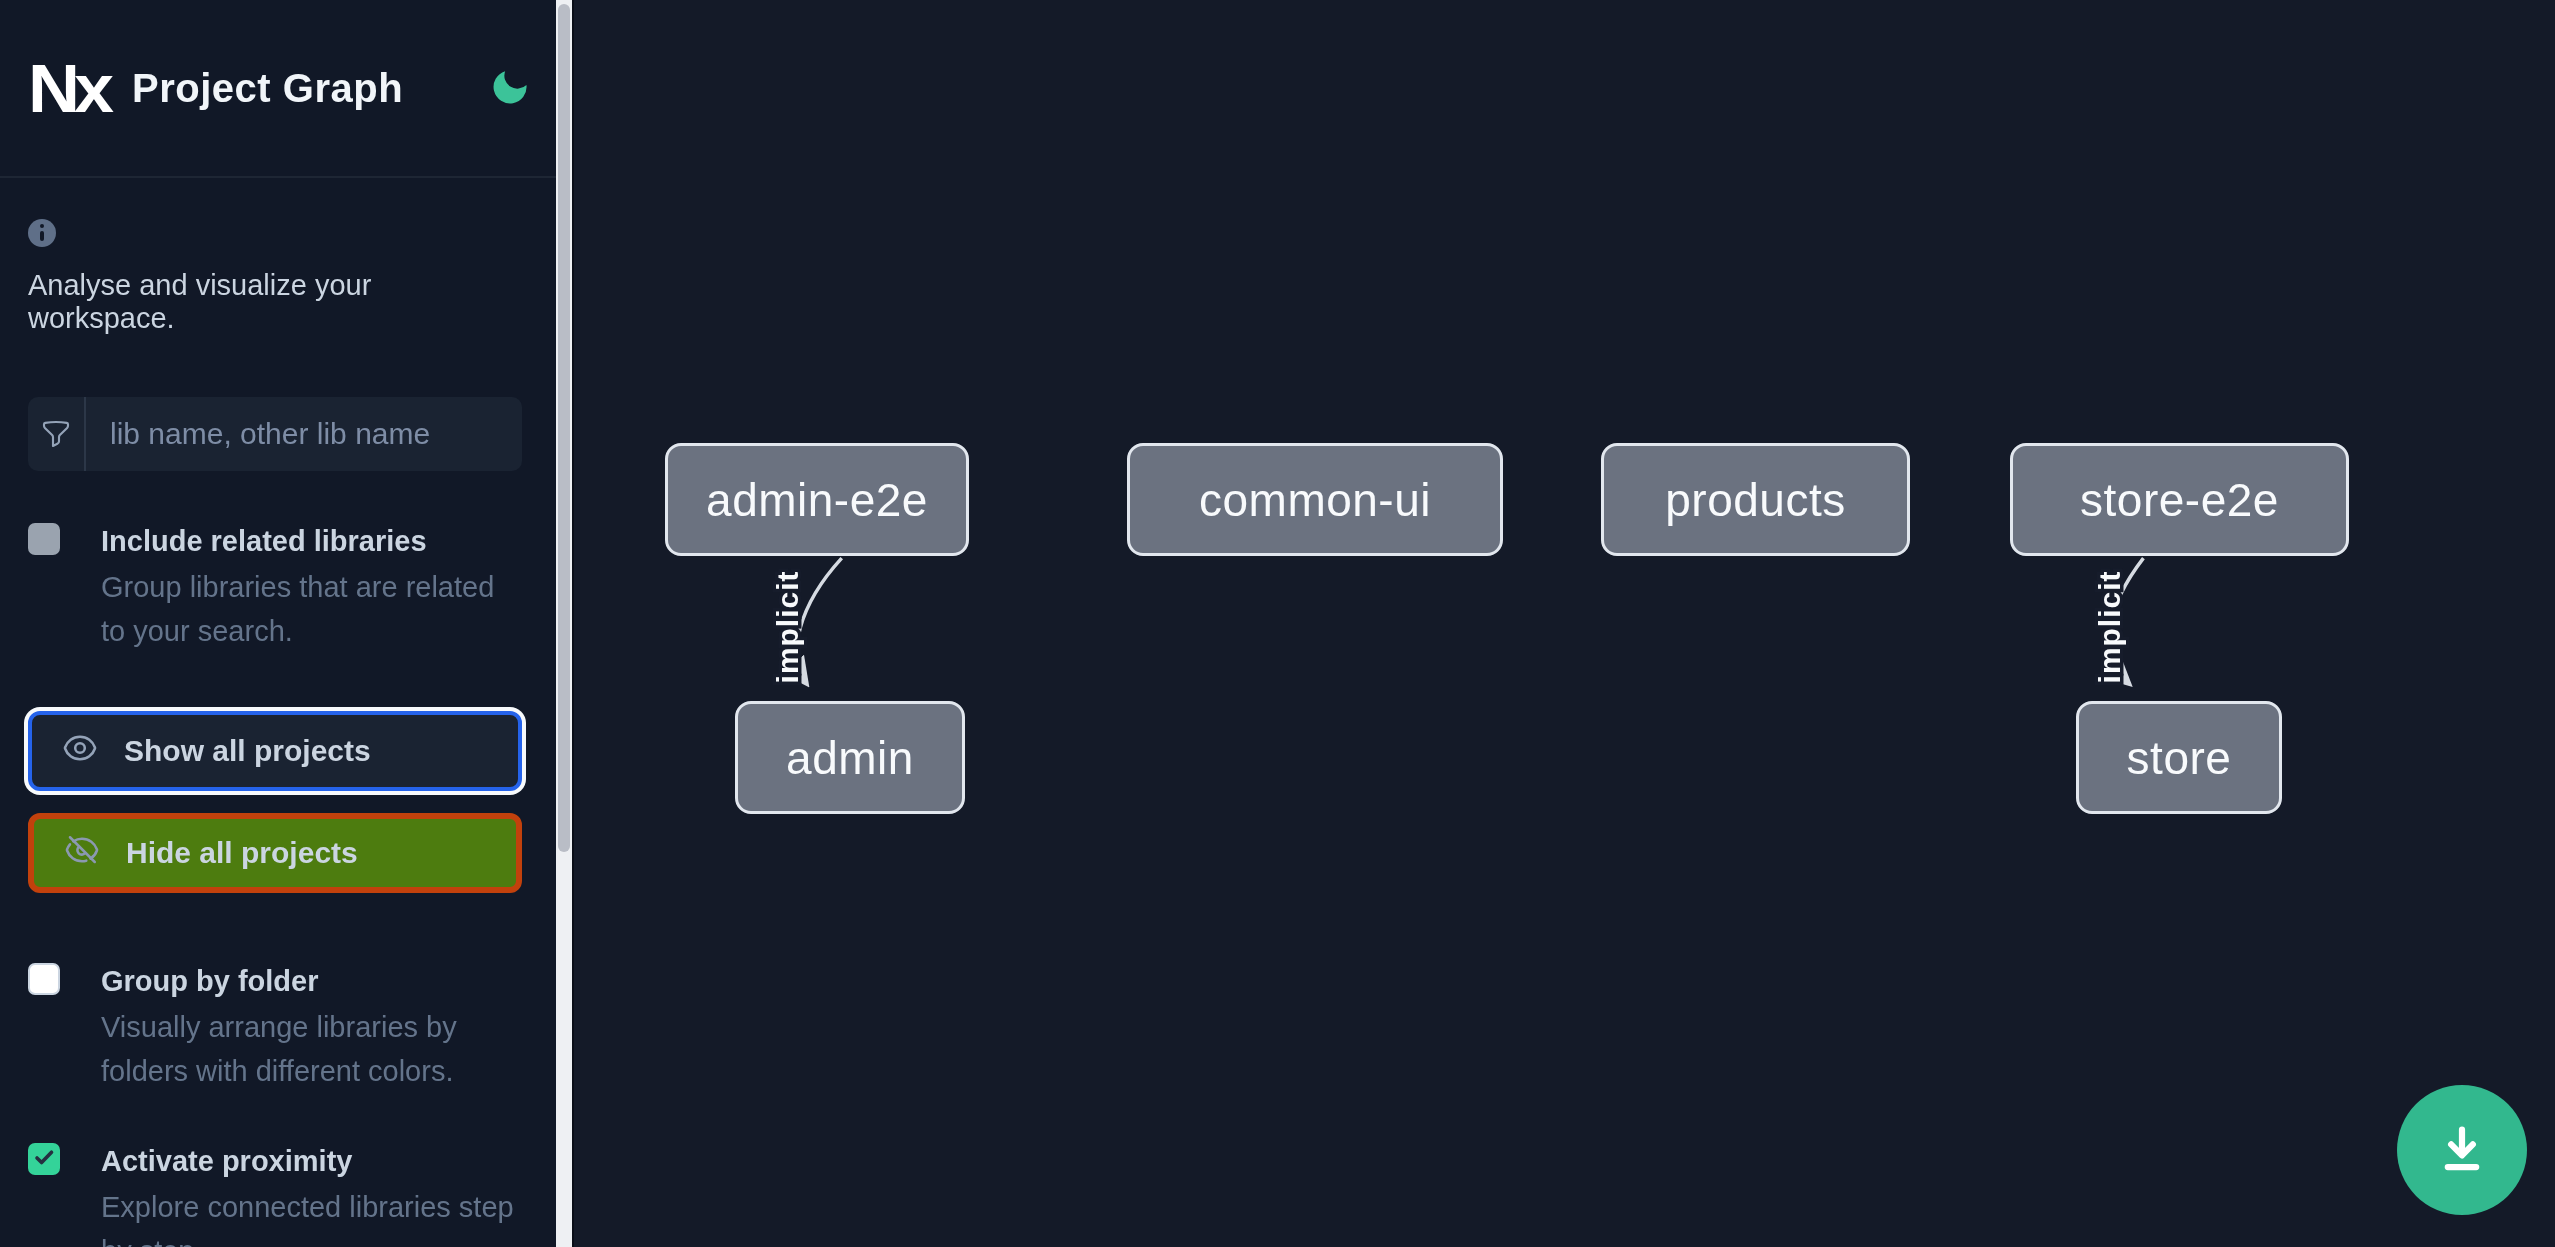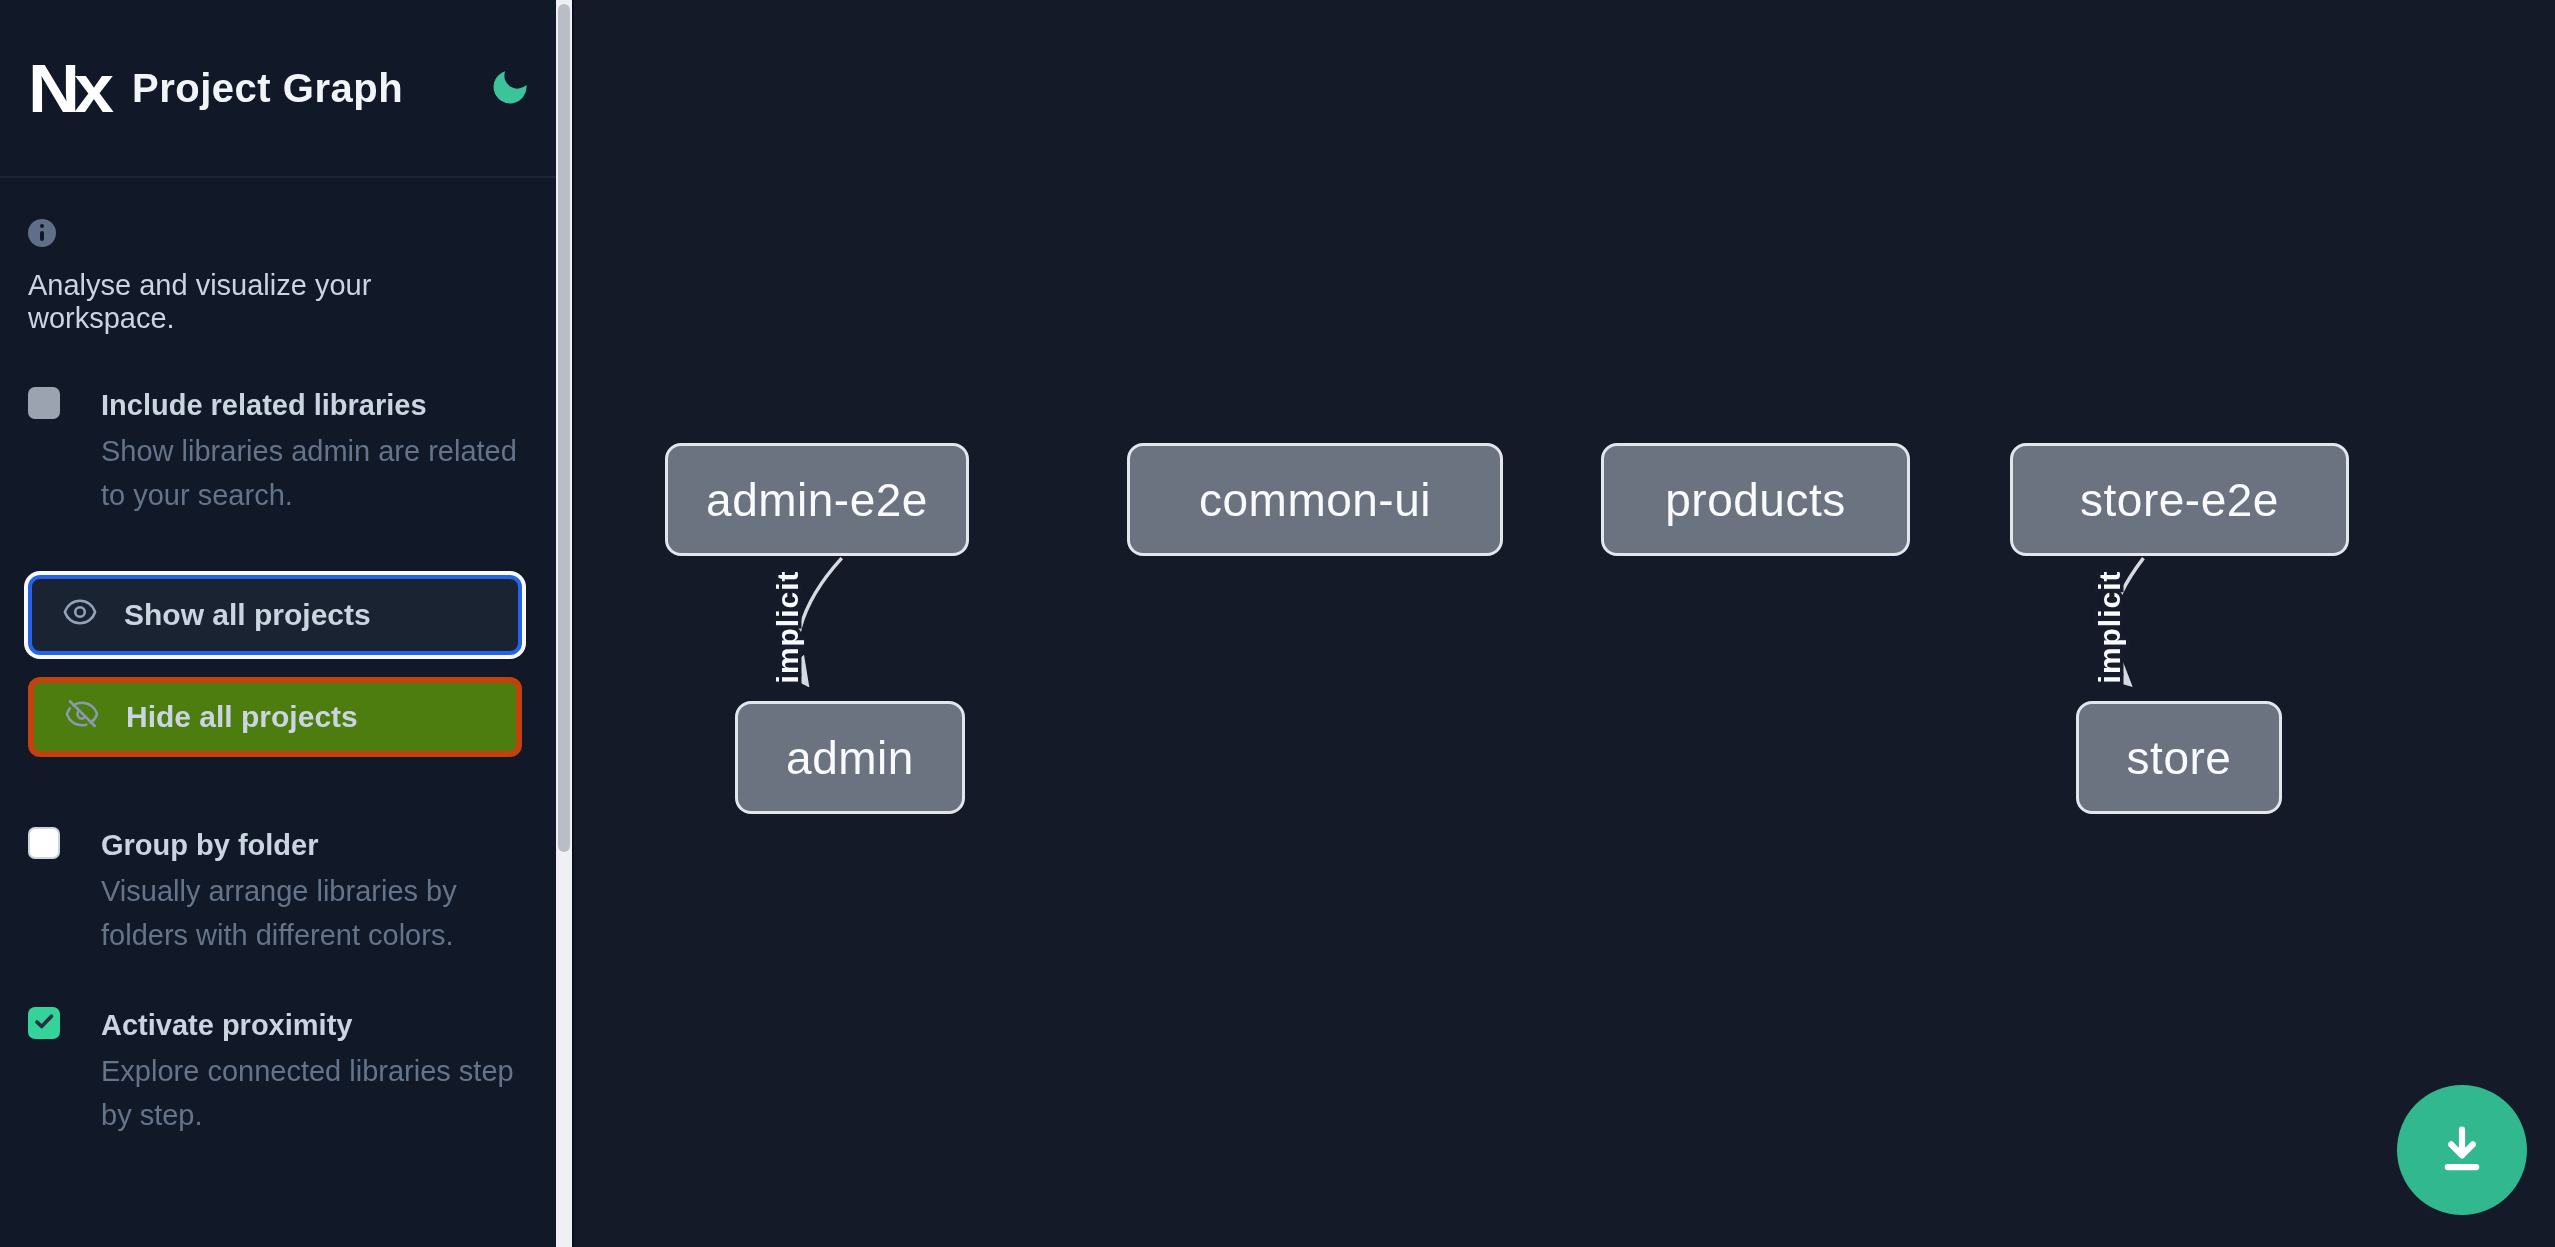--- a/index.html
+++ b/index.html
@@ -123,26 +123,34 @@
             </svg>
           </span>
         </button>
       </div>
 
       <div class="tagline">
         <span class="info-badge"></span>
         <span>Analyse and visualize your workspace.</span>
       </div>
 
+      <div class="search-box">
+        <span class="search-icon-cell">
+          <svg viewBox="0 0 24 24" fill="none" stroke="#94a3b8" stroke-width="1.6" stroke-linecap="round" stroke-linejoin="round">
+            <path d="M12 3c2.76 0 5.46.23 8.08.68.54.09.92.55.92 1.09v1.05c0 .6-.24 1.17-.66 1.59l-5.43 5.43a2.25 2.25 0 0 0-.66 1.59v2.93c0 .85-.48 1.63-1.24 2.01L9.75 21v-6.57c0-.6-.24-1.17-.66-1.59L3.66 7.41A2.25 2.25 0 0 1 3 5.82V4.77c0-.54.38-1 .92-1.09A48.3 48.3 0 0 1 12 3z"></path>
+          </svg>
+        </span>
+        <input type="text" placeholder="lib name, other lib name" style="">
+      </div>
 
       <div class="option opt-include">
         <span class="checkbox cb-muted"></span>
         <div class="opt-text">
           <div class="opt-label">Include related libraries</div>
-          <div class="opt-desc">Show libraries admin are related to your search.</div>
+          <div class="opt-desc">Group libraries that are related to your search.</div>
         </div>
       </div>
 
       <button class="sb-btn focused">
         <span>
           <svg viewBox="0 0 24 24" width="36" height="36" fill="none" stroke="#94a3b8" stroke-width="1.7" stroke-linecap="round" stroke-linejoin="round">
             <path d="M2.04 12.32a1 1 0 0 1 0-.64C3.42 7.51 7.36 4.5 12 4.5s8.58 3.01 9.96 7.18a1 1 0 0 1 0 .64C20.58 16.49 16.64 19.5 12 19.5S3.42 16.49 2.04 12.32z"></path>
             <circle cx="12" cy="12" r="3.2"></circle>
           </svg>
         </span>

